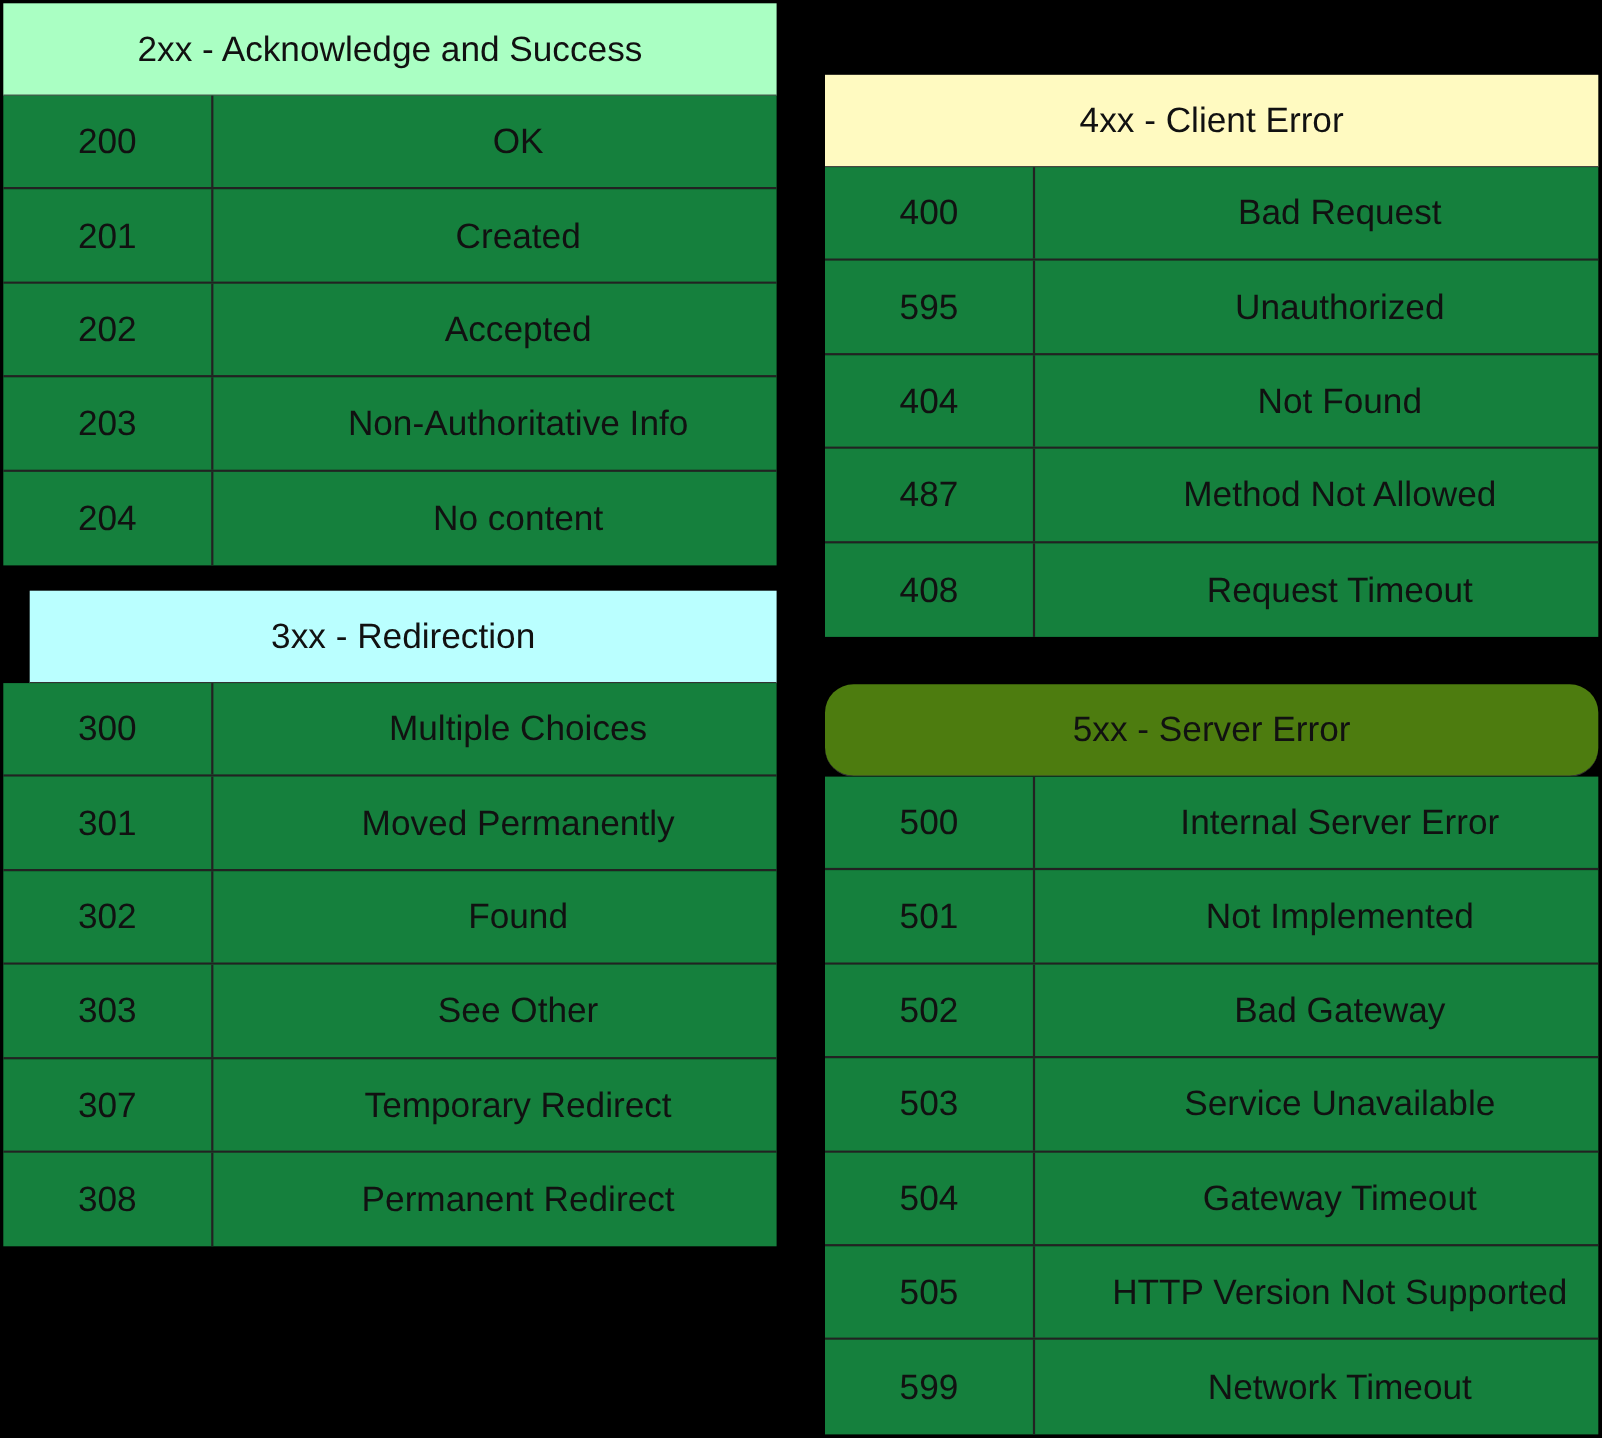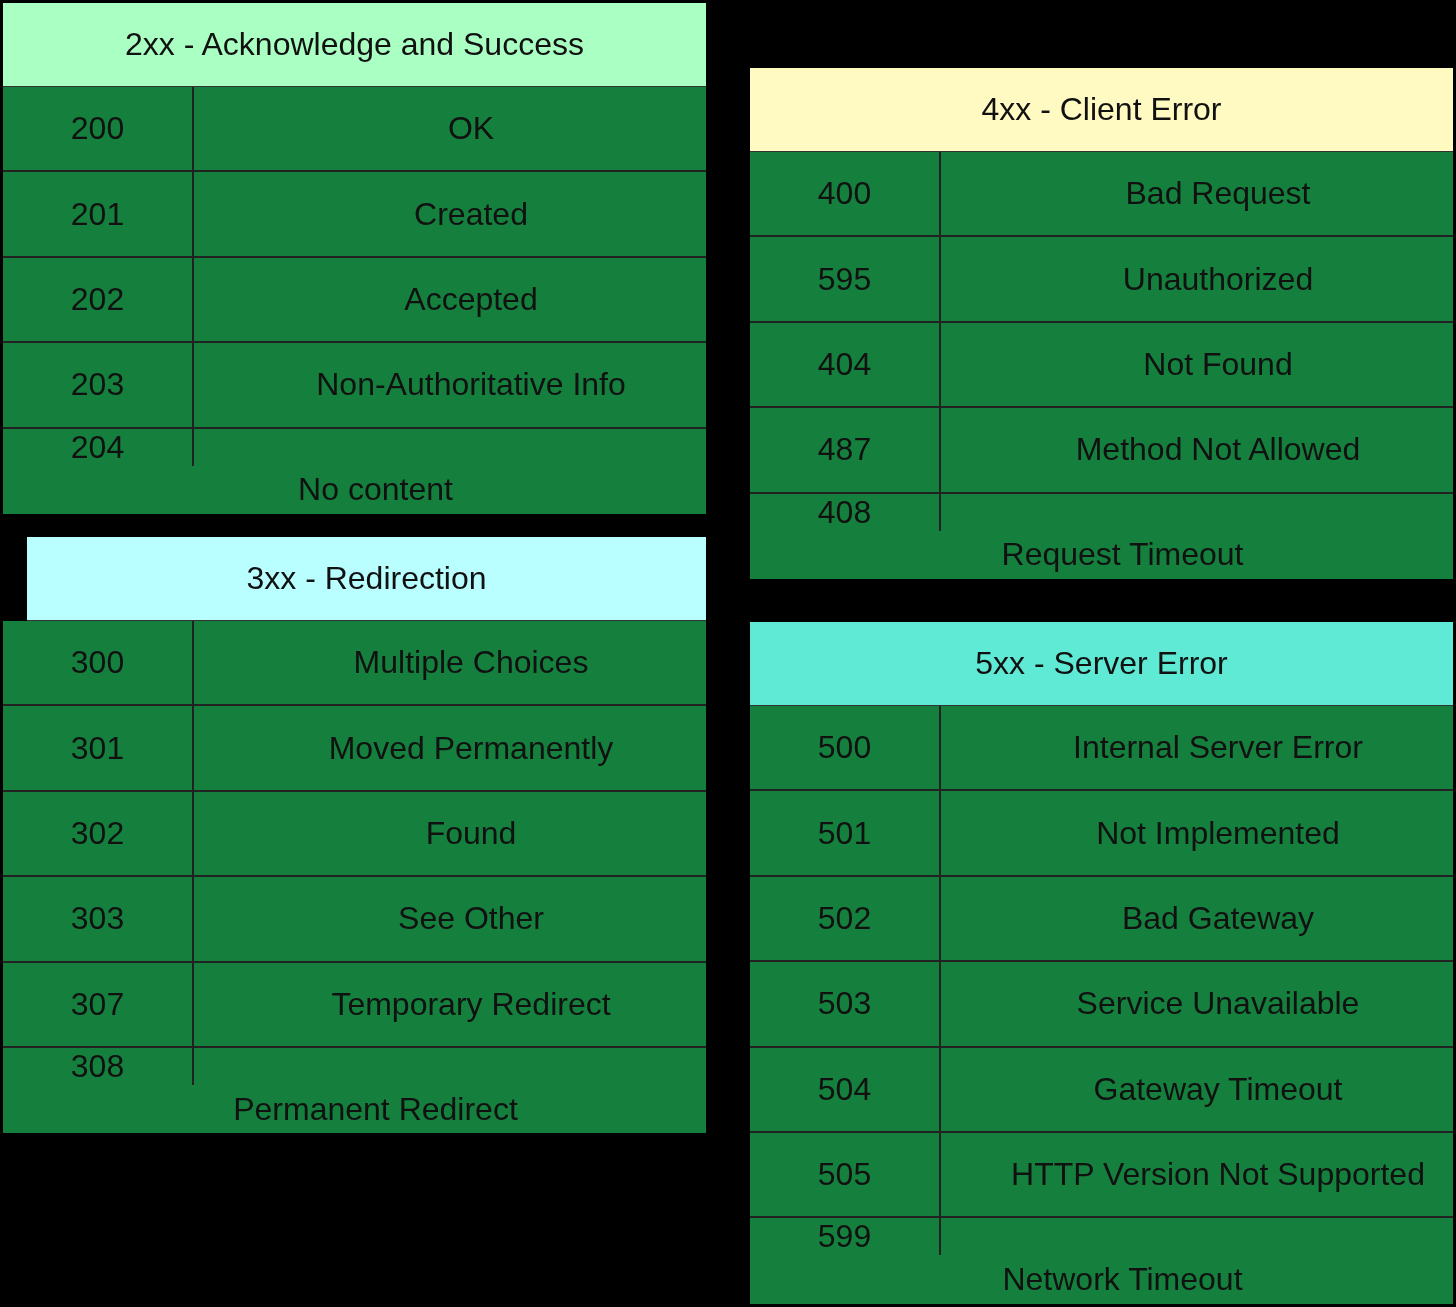--- a/index.html
+++ b/index.html
@@ -29,21 +29,21 @@
     border-bottom: 1.5px solid #333333;
     box-sizing: border-box;
   }
   .row {
     display: flex;
     height: 85.4px;
     background: #15803d;
     border-bottom: 2px solid #222222;
     box-sizing: border-box;
   }
-  .row:last-child { border-bottom: none; flex-direction: column; }
+  .row:last-child { border-bottom: none; }
   .cell-code {
     width: 191px;
     display: flex;
     align-items: center;
     justify-content: center;
     font-size: 32px;
     border-right: 2px solid #222222;
     box-sizing: border-box;
   }
   .cell-desc {
@@ -134,21 +134,21 @@
         <div class="cell-desc">Method Not Allowed</div>
       </div>
       <div class="row">
         <div class="cell-code">408</div>
         <div class="cell-desc">Request Timeout</div>
       </div>
     </div>
 </div>
 
 <div class="block" style="left:750px; top:622px;">
-  <div class="block-header" style="background:#5eead4;">5xx - Server Error</div>
+  <div class="block-header" style="background:#4d7c0f;border-radius:26px;">5xx - Server Error</div>
   <div class="rows">
       <div class="row">
         <div class="cell-code">500</div>
         <div class="cell-desc">Internal Server Error</div>
       </div>
       <div class="row">
         <div class="cell-code">501</div>
         <div class="cell-desc">Not Implemented</div>
       </div>
       <div class="row">

